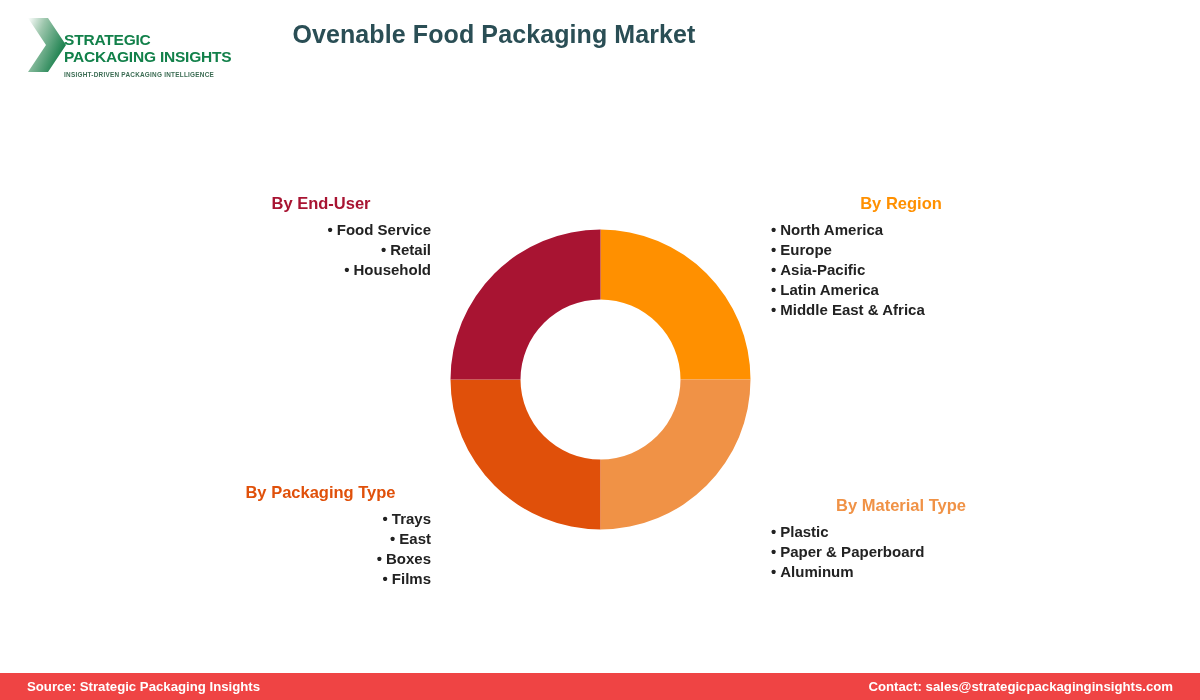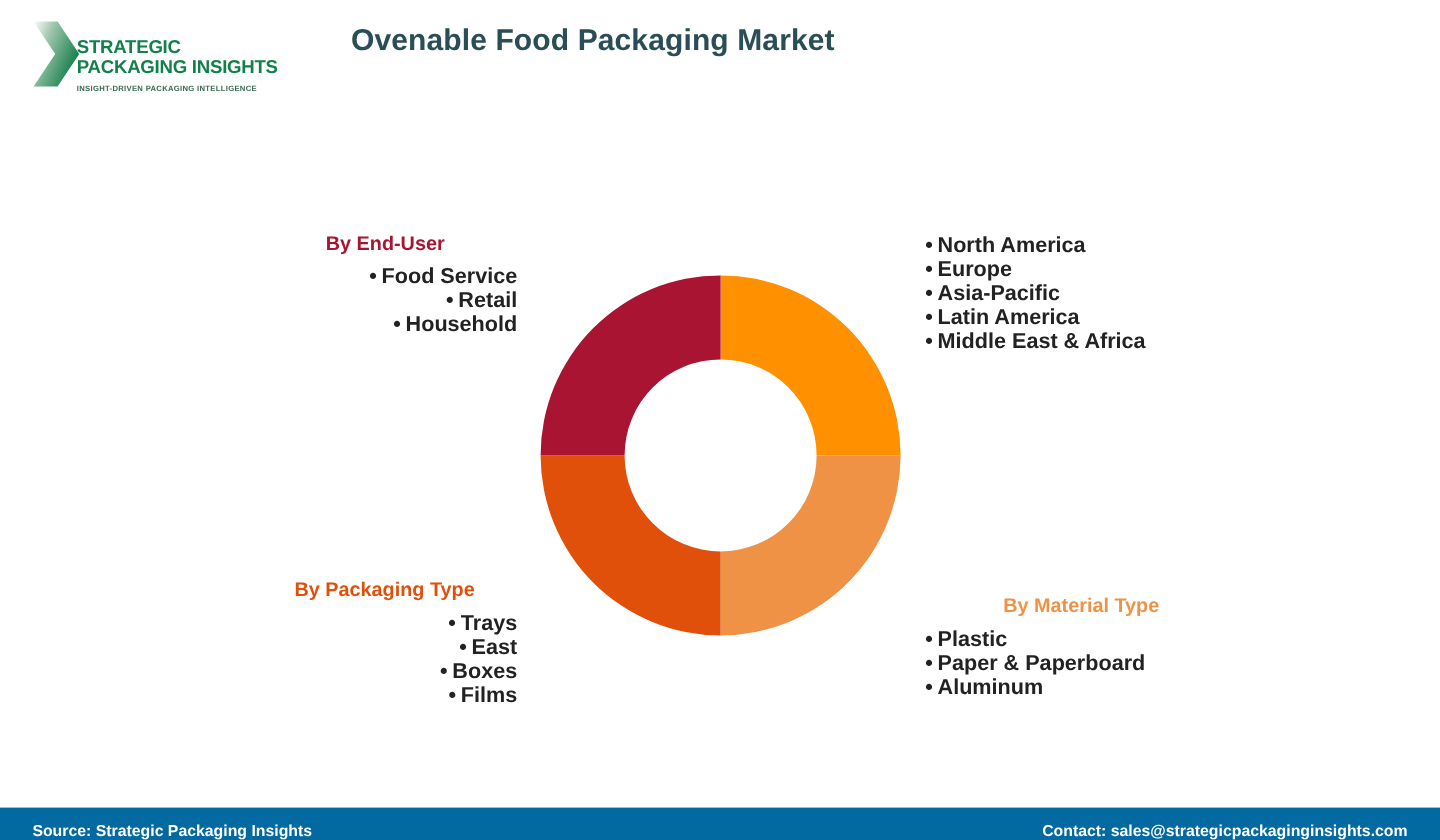--- a/index.html
+++ b/index.html
@@ -85,21 +85,21 @@
     margin-bottom: 7px;
     white-space: nowrap;
     text-align: center;
   }
   .seg-list {
     list-style: none;
     margin: 0;
     padding: 0;
   }
   .seg-list li {
-    font-size: 18px;
+    font-size: 15px;
     color: #222222;
     line-height: 20px;
     white-space: nowrap;
     font-weight: bold;
   }
   .seg-list li .bullet { margin-right: 4px; }
 
   .align-right { text-align: right; }
   .align-left  { text-align: left; }
 
@@ -168,20 +168,21 @@
 <div class="seg-group align-right" id="group-end-user">
   <div class="seg-title" style="color: rgb(168, 20, 50);">By End-User</div>
   <ul class="seg-list">
     <li><span class="bullet">•</span><span>Food Service</span></li>
     <li><span class="bullet">•</span><span>Retail</span></li>
     <li><span class="bullet">•</span><span>Household</span></li>
   </ul>
 </div>
 
 <div class="seg-group align-left" id="group-region">
+  <div class="seg-title" style="color: rgb(255, 144, 0);">By Region</div>
   <ul class="seg-list">
     <li><span class="bullet">•</span><span>North America</span></li>
     <li><span class="bullet">•</span><span>Europe</span></li>
     <li><span class="bullet">•</span><span>Asia-Pacific</span></li>
     <li><span class="bullet">•</span><span>Latin America</span></li>
     <li><span class="bullet">•</span><span>Middle East &amp; Africa</span></li>
   </ul>
 </div>
 
 <div class="seg-group align-right" id="group-packaging">
@@ -196,16 +197,16 @@
 
 <div class="seg-group align-left" id="group-material">
   <div class="seg-title" style="color: rgb(240, 146, 70);">By Material Type</div>
   <ul class="seg-list">
     <li><span class="bullet">•</span><span>Plastic</span></li>
     <li><span class="bullet">•</span><span>Paper &amp; Paperboard</span></li>
     <li><span class="bullet">•</span><span>Aluminum</span></li>
   </ul>
 </div>
 
-<div id="footer" style="background: #0369a1; align-items: flex-end;">
+<div id="footer" style="background: #ef4444;">
   <div class="footer-text">Source: Strategic Packaging Insights</div>
   <div class="footer-text">Contact: sales@strategicpackaginginsights.com</div>
 </div>
 
 </body></html>

